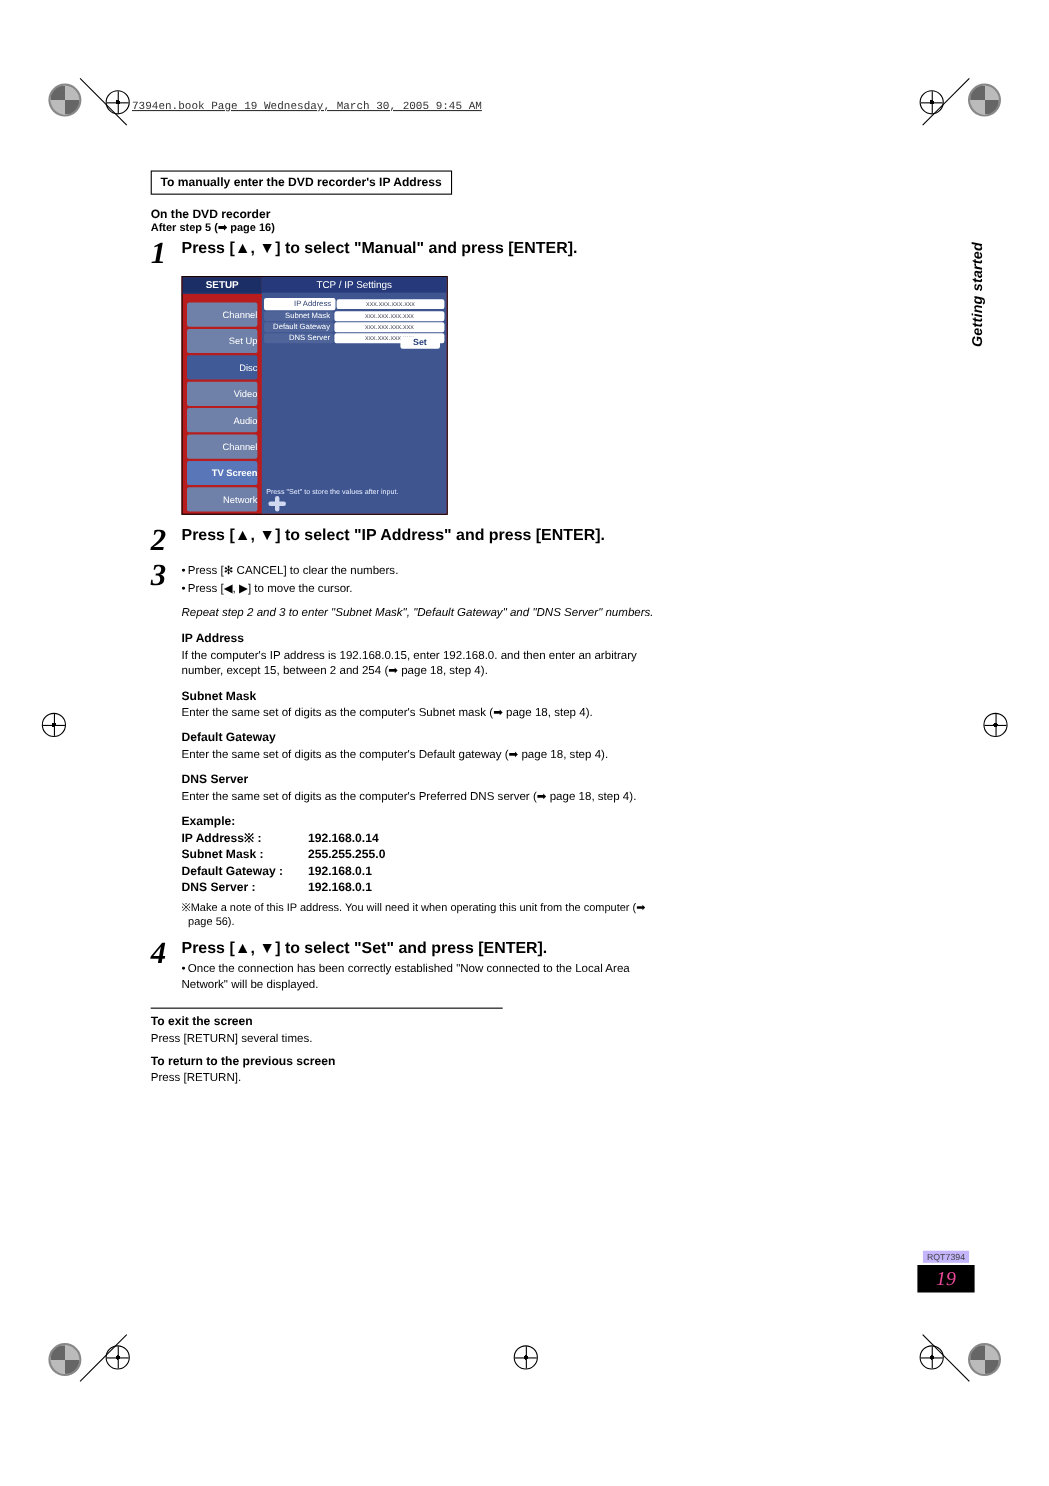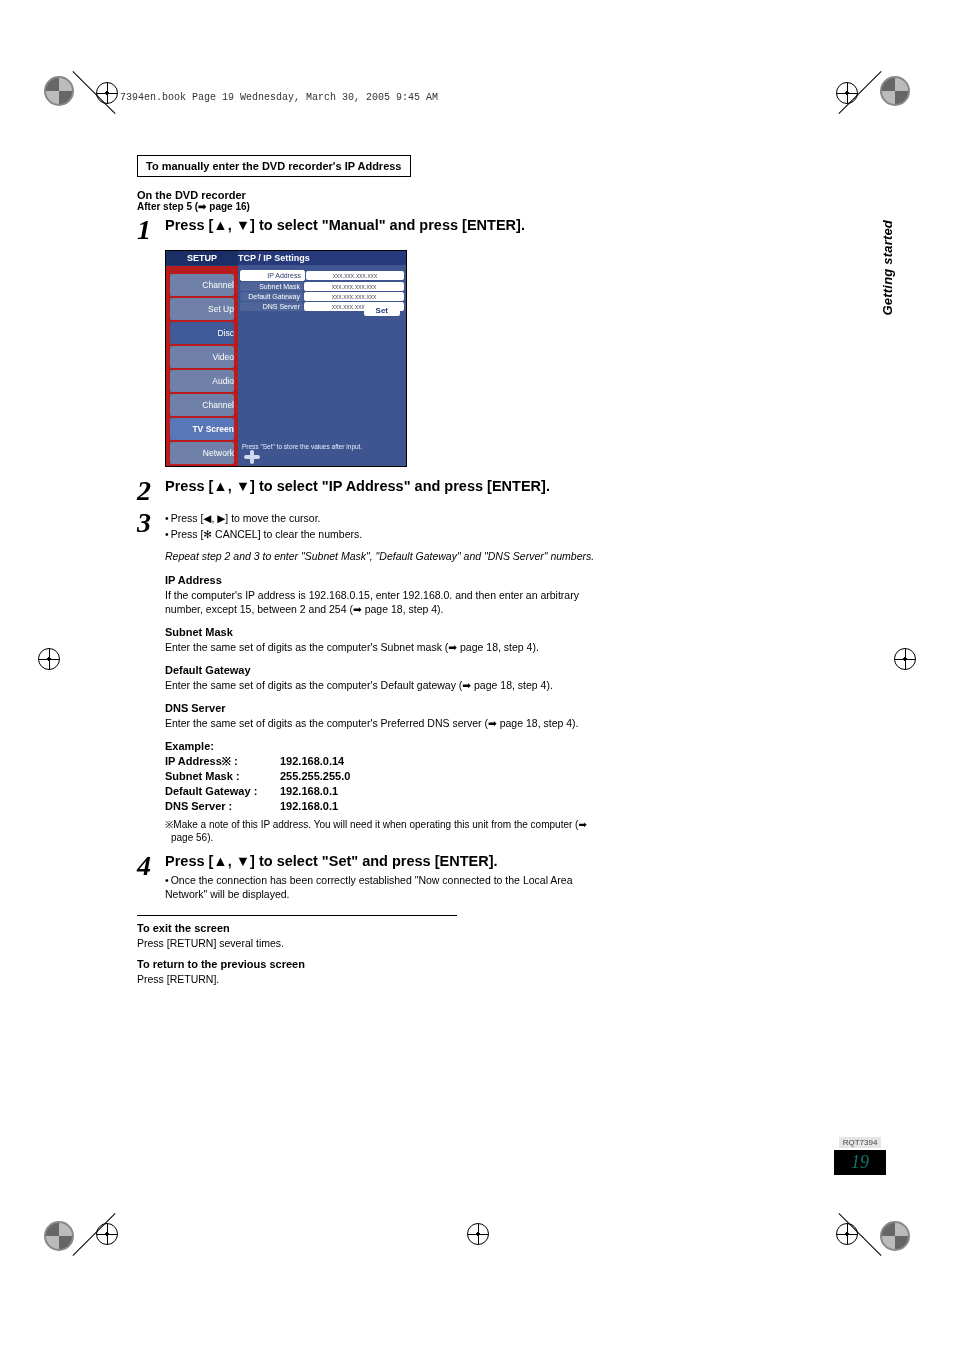--- a/index.html
+++ b/index.html
@@ -13,20 +13,21 @@
     position: relative;
     font-size: 11px;
   }
   .print-header {
     position: absolute;
     top: 92px;
     left: 120px;
     font-family: "Courier New", monospace;
     font-size: 10px;
     color: #333;
+    text-decoration: underline;
   }
   .content {
     position: absolute;
     top: 155px;
     left: 137px;
     width: 460px;
   }
   .boxed-title {
     border: 1px solid #000;
     padding: 4px 8px;
@@ -86,22 +87,22 @@
   .menu-item.sel { background: #3f5a97; }
   .menu-item.hl { background: #5876b8; color:#fff; font-weight:bold; }
   .panel-right {
     flex: 1;
     background: #3f5590;
     position: relative;
     padding-bottom: 28px;
   }
   .right-title {
     background: #26397a;
-    text-align: left;
-    font-weight: bold;
+    text-align: center;
+    font-weight: normal;
     font-size: 9px;
     padding: 2px 0;
   }
   .cfg-row { display: flex; margin: 1px 2px; gap: 1px; font-size: 7px; align-items: center;}
   .cfg-label { flex: 0 0 60px; text-align: right; padding-right:3px; background:#4f659a; border-radius:2px; padding-top:1px; padding-bottom:1px;}
   .cfg-label.sel { background:#fff; color:#2a3b6f; border:1px solid #fff;}
   .cfg-val { flex: 1; background:#fff; color:#556; text-align:center; border-radius:2px; font-size:6.5px; padding:1px 0;}
   .set-btn {
     position: absolute; right: 6px; top: 54px;
     background: #fff; color: #223a77; font-weight: bold;
@@ -136,22 +137,22 @@
     transform-origin: right top;
     letter-spacing: 0.2px;
   }
   .pagefoot {
     position: absolute;
     right: 68px;
     bottom: 176px;
     width: 52px;
     text-align: center;
   }
-  .docnum { font-size: 8px; color: #444; background:#e5e5e5; padding:1px 4px; display:inline-block;}
-  .pagenum-box { background: #000; color: #0f766e; font-style: italic; font-family:"Times New Roman",serif; font-size: 18px; padding: 2px 0; margin-top:2px;}
+  .docnum { font-size: 8px; color: #444; background:#c4b5fd; padding:1px 4px; display:inline-block;}
+  .pagenum-box { background: #000; color: #ec4899; font-style: italic; font-family:"Times New Roman",serif; font-size: 18px; padding: 2px 0; margin-top:2px;}
   
   .reg {
     position:absolute; width:20px; height:20px; border-radius:50%;
     background:
       radial-gradient(circle, #000 2px, transparent 2px),
       linear-gradient(#000,#000) center/100% 1px no-repeat,
       linear-gradient(#000,#000) center/1px 100% no-repeat;
     border:1px solid #000;
   }
   .corner-swirl {
@@ -242,22 +243,22 @@
     <div class="step-num">2</div>
     <div class="step-body">
       <div class="step-title">Press [▲, ▼] to select "IP Address" and press [ENTER].</div>
     </div>
   </div>
 
   
   <div class="step-row" style="margin-top:4px;">
     <div class="step-num">3</div>
     <div class="step-body">
+      <div class="step-sub bullet">Press [✻ CANCEL] to clear the numbers.</div>
       <div class="step-sub bullet">Press [◀, ▶] to move the cursor.</div>
-      <div class="step-sub bullet">Press [✻ CANCEL] to clear the numbers.</div>
 
       <div class="para">Repeat step 2 and 3 to enter "Subnet Mask", "Default Gateway" and "DNS Server" numbers.</div>
 
       <div class="field-title">IP Address</div>
       <div class="step-sub">If the computer's IP address is 192.168.0.15, enter 192.168.0. and then enter an arbitrary number, except 15, between 2 and 254 (➡ page 18, step 4).</div>
 
       <div class="field-title">Subnet Mask</div>
       <div class="step-sub">Enter the same set of digits as the computer's Subnet mask (➡ page 18, step 4).</div>
 
       <div class="field-title">Default Gateway</div>

